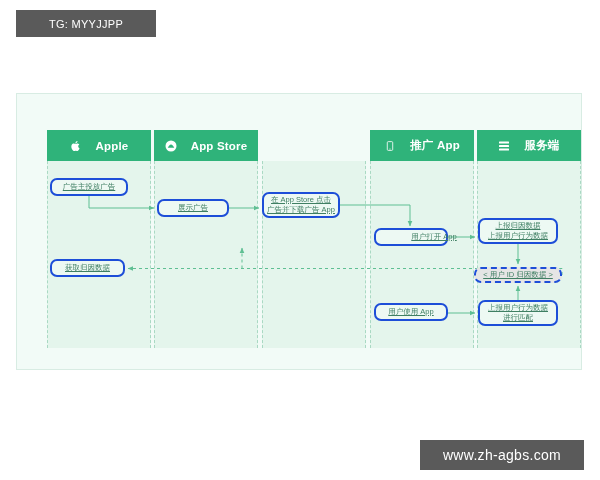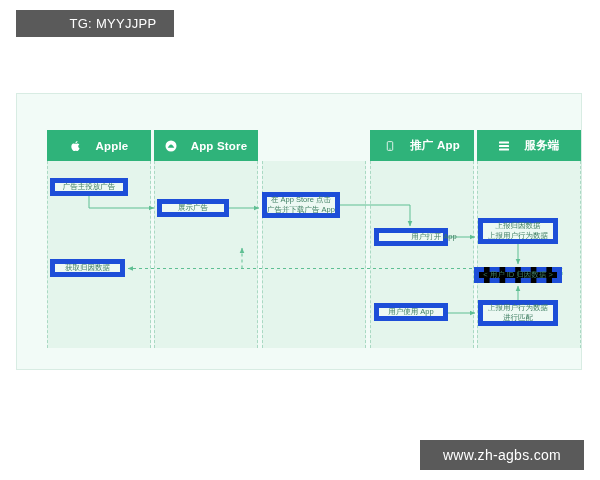--- a/index.html
+++ b/index.html
@@ -22,24 +22,23 @@
     color: #ffffff;
     font-size: 13px;
     letter-spacing: 0.3px;
     display: flex;
     align-items: center;
     justify-content: center;
   }
   #tg-badge {
     left: 16px;
     top: 10px;
-    width: 122px;
+    width: 140px;
     height: 27px;
-    font-size: 13px;
-    padding-left: 36px;
+    font-size: 11px;
   }
   #site-badge {
     left: 420px;
     top: 440px;
     width: 164px;
     height: 30px;
     font-size: 14px;
   }
 
   
@@ -100,37 +99,38 @@
   #lane-0 { left: 30px; }
   #lane-1 { left: 137px; }
   #lane-2 { left: 245px; }
   #lane-3 { left: 353px; }
   #lane-4 { left: 460px; }
 
   
   .node {
     position: absolute;
     background: #edf9f3;
-    border: 5px solid #1d4ed8;
-    border-radius: 0;
+    border: 2px solid #1d4ed8;
+    border-radius: 7px;
     color: #3f7f63;
     font-size: 7.5px;
     line-height: 10px;
     text-align: center;
     display: flex;
     flex-direction: column;
     align-items: center;
     justify-content: center;
     box-sizing: border-box;
     z-index: 4;
+    text-decoration: underline;
   }
   .node span { display: block; white-space: nowrap; }
   .node.dashed {
     border-style: dashed;
-    background: #000000;
+    background: #e5e5e5;
     align-items: center;
   }
 
   #node-advertiser   { left: 50px;  top: 178px; width: 78px;  height: 18px; }
   #node-showad       { left: 157px; top: 199px; width: 72px;  height: 18px; }
   #node-getattr      { left: 50px;  top: 259px; width: 75px;  height: 18px; }
   #node-clickad      { left: 262px; top: 192px; width: 78px;  height: 26px; }
   #node-openapp      { left: 374px; top: 228px; width: 74px;  height: 18px; padding-left: 46px; }
   #node-useapp       { left: 374px; top: 303px; width: 74px;  height: 18px; }
   #node-report       { left: 478px; top: 218px; width: 80px;  height: 26px; }

